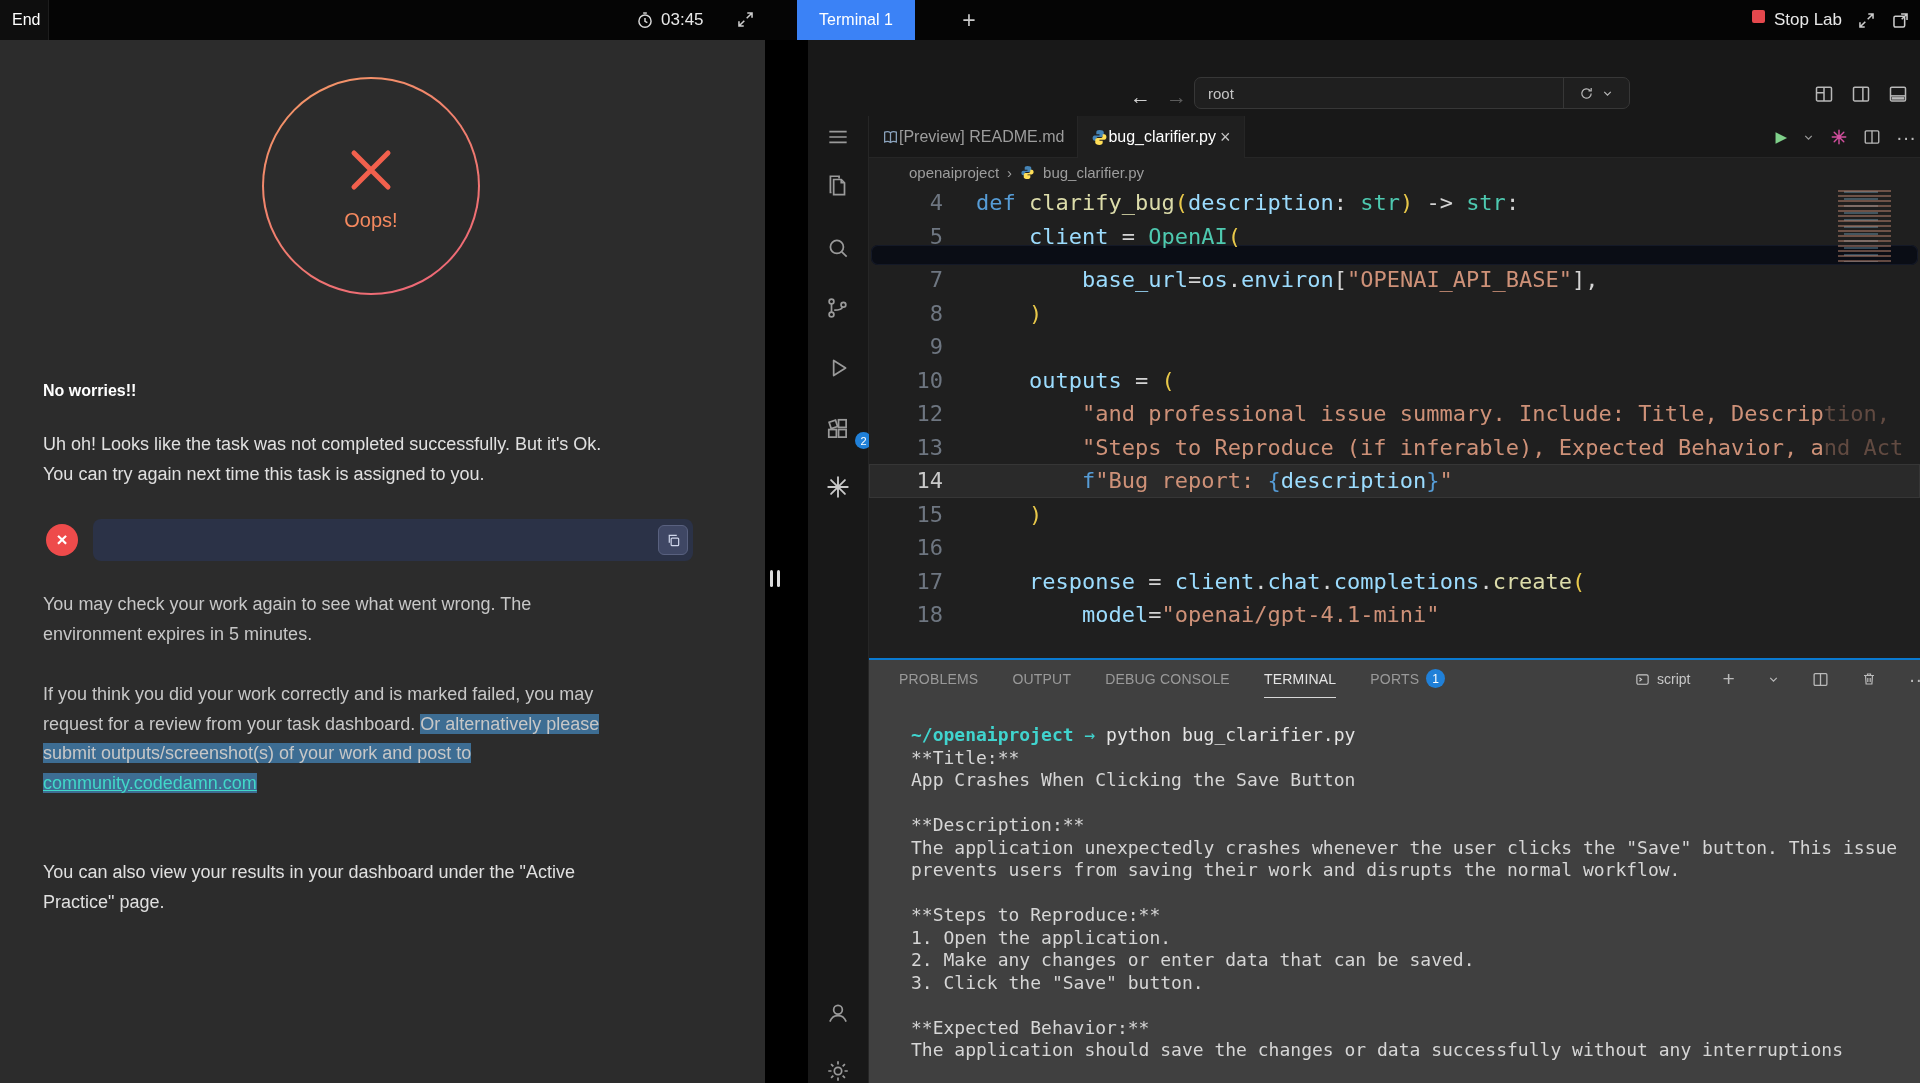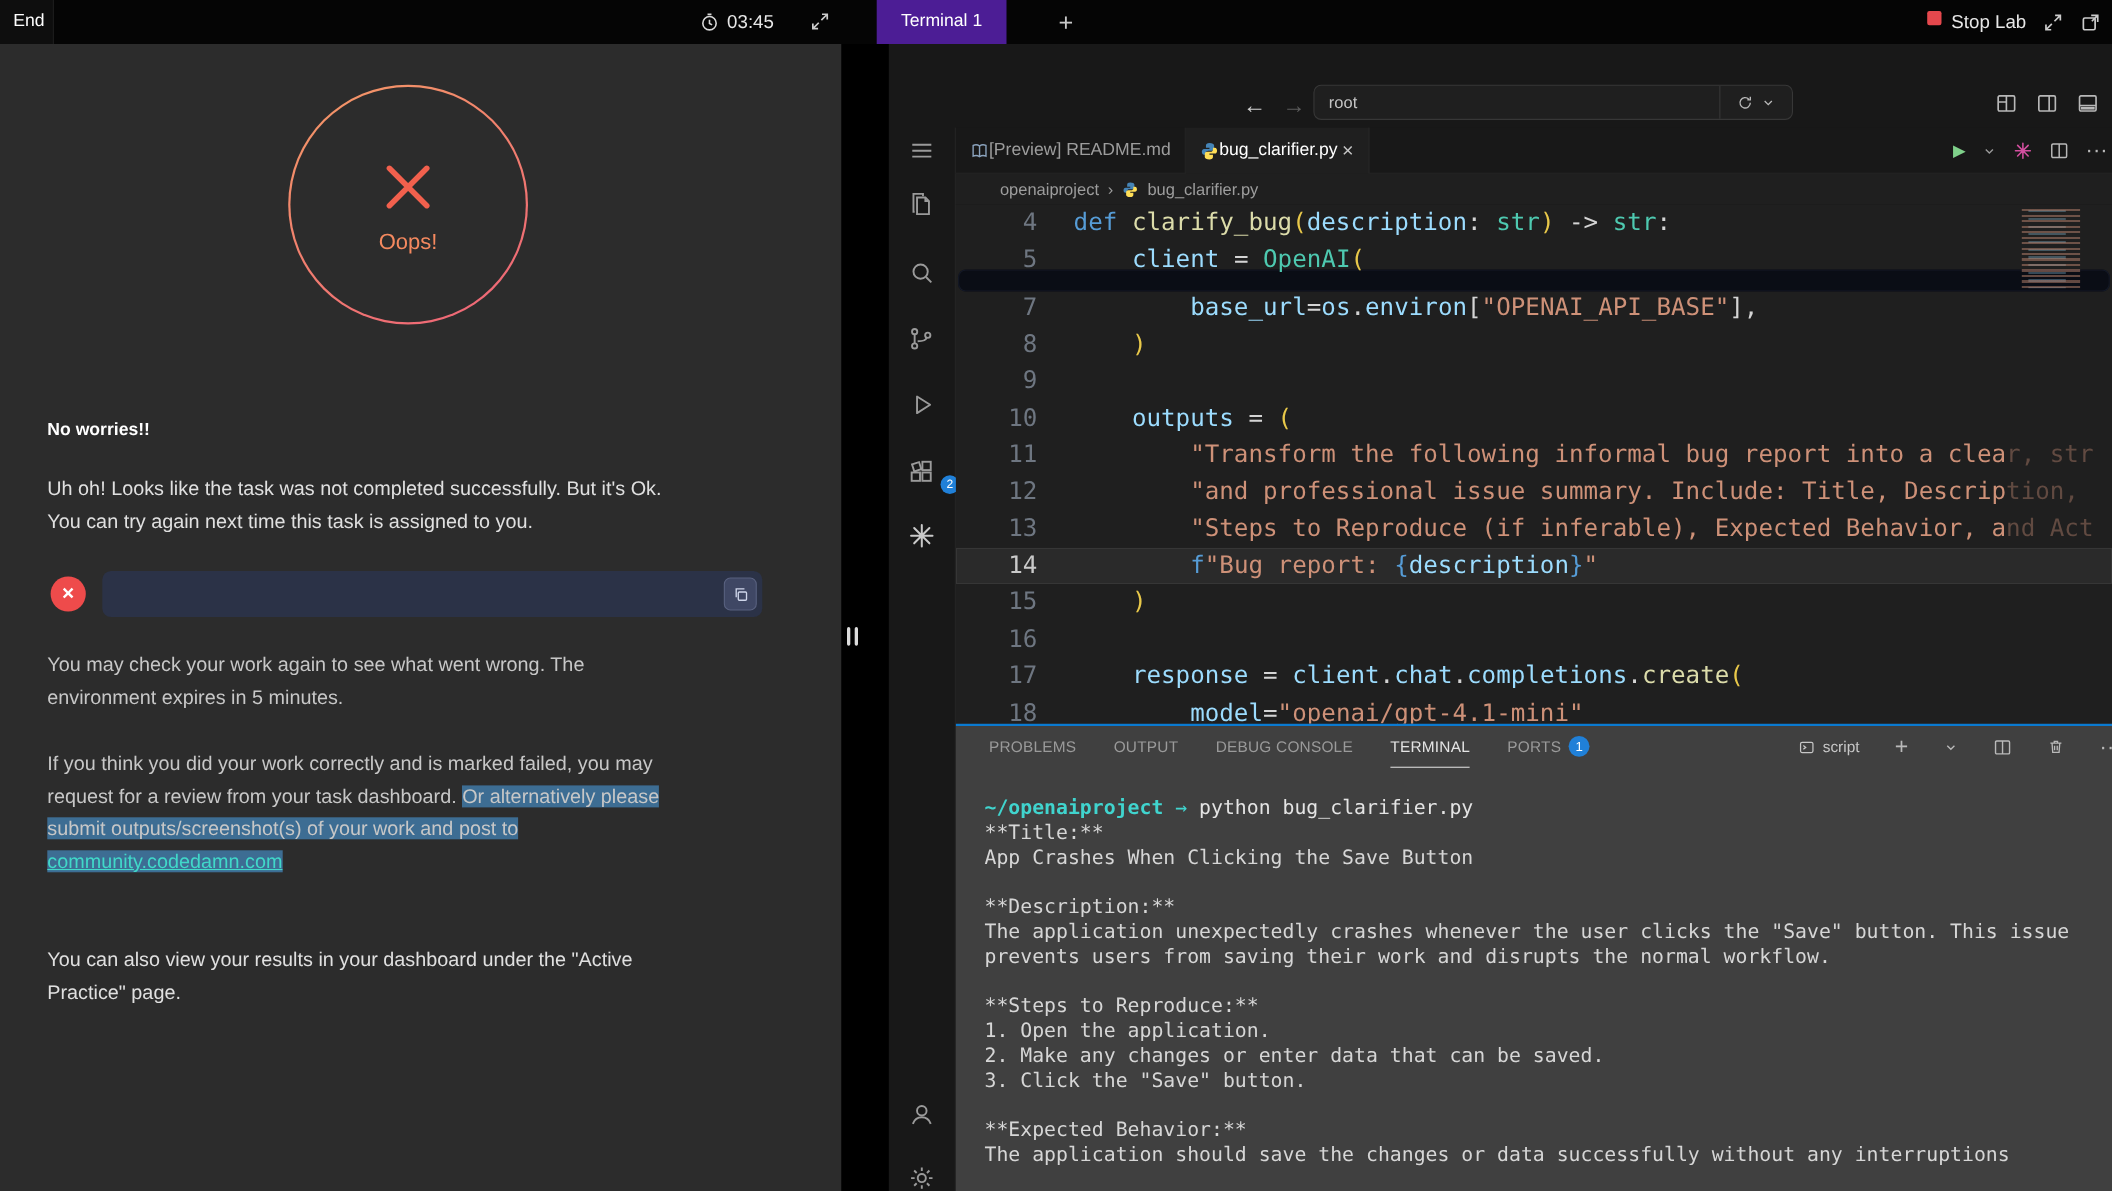--- a/index.html
+++ b/index.html
@@ -7,21 +7,21 @@
     font-family:"Liberation Sans","DejaVu Sans",sans-serif;}
   .mono{font-family:"DejaVu Sans Mono",monospace;}
 
   
   .window-bar{position:absolute;left:0;top:0;width:1920px;height:40px;background:#050505;}
   .end-tab{position:absolute;left:0;top:0;width:49px;height:40px;background:#0e0e0e;
     border-right:1px solid #1d1d1d;color:#fff;font-size:16px;display:flex;align-items:center;padding-left:12px;}
   .timer{position:absolute;left:636px;top:0;height:40px;display:flex;align-items:center;gap:7px;color:#e8e8e8;font-size:17px;}
   .iconbtn{display:inline-flex;align-items:flex-start;justify-content:center;background:none;border:none;cursor:pointer;padding:0;}
   .lp-expand{position:absolute;left:736px;top:10px;}
-  .term-tab{position:absolute;left:797px;top:0;width:118px;height:40px;background:#4c1d95;color:#fff;
+  .term-tab{position:absolute;left:797px;top:0;width:118px;height:40px;background:#3b82f6;color:#fff;
     font-size:16px;display:flex;align-items:center;justify-content:center;}
   .term-plus{position:absolute;left:952px;top:0;height:40px;width:34px;color:#c9c9c9;font-size:23px;
     display:flex;align-items:center;justify-content:center;}
   .right-group{position:absolute;right:10px;top:0;height:40px;display:flex;align-items:center;gap:15px;color:#e8e8e8;font-size:17px;}
   .stop-square{width:13px;height:13px;background:#e5484d;border-radius:2px;display:inline-block;}
 
   
   .left-panel{position:absolute;left:0;top:40px;width:765px;height:1043px;background:#2c2c2c;color:#dedede;}
   .circle-ring{position:absolute;left:262px;top:37px;width:218px;height:218px;border-radius:50%;
     padding:2px;background:linear-gradient(150deg,#f49a66,#ee6278);}
@@ -94,21 +94,21 @@
     padding-left:30px;font-size:14px;color:#9a9a9a;}
   .ptab{display:flex;align-items:center;gap:7px;border-bottom:1px solid transparent;letter-spacing:.2px;}
   .ptab.active{color:#e4e4e4;border-bottom-color:#d7d7d7;}
   .pbadge{width:19px;height:19px;border-radius:50%;background:#2080d8;color:#fff;font-size:12px;
     display:inline-flex;align-items:center;justify-content:center;}
   .panel-actions{position:absolute;left:766px;top:0;height:38px;display:flex;align-items:center;gap:32px;color:#bdbdbd;}
   .script-group{display:flex;align-items:center;gap:7px;font-size:14px;color:#c7c7c7;}
   .pa-glyph{font-size:20px;color:#b9b9b9;line-height:20px;}
   .terminal{position:absolute;left:0;top:40px;right:0;bottom:0;padding:24px 0 0 26px;
     font-family:"DejaVu Sans Mono",monospace;font-size:18px;line-height:22.5px;color:#d6d6d6;white-space:pre;overflow:hidden;}
-  .t-line{min-height:22.5px;}
+  .t-line{min-height:22.5px;margin-left:16px;}
   .t-path{color:#40d4ce;font-weight:bold;}
   .t-arrow{color:#40d4ce;}
   .t-cmd{color:#e4e4e4;}
   .t-out{color:#d6d6d6;}
 
   svg{display:block;}
 </style>
 </head>
 <body>
 
@@ -355,21 +355,20 @@
 
     <div class="editor">
       <div id="code-lines">
           <div class="code-row"><span class="ln">4</span><span class="code"><span class="tk-kw">def </span><span class="tk-fn">clarify_bug</span><span class="tk-br">(</span><span class="tk-var">description</span><span class="tk-pn">: </span><span class="tk-cls">str</span><span class="tk-br">)</span><span class="tk-pn"> -&gt; </span><span class="tk-cls">str</span><span class="tk-pn">:</span></span></div>
           <div class="code-row"><span class="ln">5</span><span class="code"><span class="tk-pn">    </span><span class="tk-var">client</span><span class="tk-pn"> = </span><span class="tk-cls">OpenAI</span><span class="tk-br">(</span></span></div>
           <div class="redact"></div>
           <div class="code-row"><span class="ln">7</span><span class="code"><span class="tk-pn">        </span><span class="tk-var">base_url</span><span class="tk-pn">=</span><span class="tk-var">os</span><span class="tk-pn">.</span><span class="tk-var">environ</span><span class="tk-pn">[</span><span class="tk-str">"OPENAI_API_BASE"</span><span class="tk-pn">],</span></span></div>
           <div class="code-row"><span class="ln">8</span><span class="code"><span class="tk-pn">    </span><span class="tk-br">)</span></span></div>
           <div class="code-row"><span class="ln">9</span><span class="code"></span></div>
           <div class="code-row"><span class="ln">10</span><span class="code"><span class="tk-pn">    </span><span class="tk-var">outputs</span><span class="tk-pn"> = </span><span class="tk-br">(</span></span></div>
-          <div class="code-row"><span class="ln">11</span><span class="code"><span class="tk-pn">        </span><span class="tk-str">"Transform the following informal bug report into a clea</span><span class="tk-dim">r, str</span></span></div>
           <div class="code-row"><span class="ln">12</span><span class="code"><span class="tk-pn">        </span><span class="tk-str">"and professional issue summary. Include: Title, Descrip</span><span class="tk-dim">tion,</span></span></div>
           <div class="code-row"><span class="ln">13</span><span class="code"><span class="tk-pn">        </span><span class="tk-str">"Steps to Reproduce (if inferable), Expected Behavior, a</span><span class="tk-dim">nd Act</span></span></div>
           <div class="code-row active"><span class="ln">14</span><span class="code"><span class="tk-pn">        </span><span class="tk-kw">f</span><span class="tk-str">"Bug report: </span><span class="tk-brc">{</span><span class="tk-var">description</span><span class="tk-brc">}</span><span class="tk-str">"</span></span></div>
           <div class="code-row"><span class="ln">15</span><span class="code"><span class="tk-pn">    </span><span class="tk-br">)</span></span></div>
           <div class="code-row"><span class="ln">16</span><span class="code"></span></div>
           <div class="code-row"><span class="ln">17</span><span class="code"><span class="tk-pn">    </span><span class="tk-var">response</span><span class="tk-pn"> = </span><span class="tk-var">client</span><span class="tk-pn">.</span><span class="tk-var">chat</span><span class="tk-pn">.</span><span class="tk-var">completions</span><span class="tk-pn">.</span><span class="tk-fn">create</span><span class="tk-br">(</span></span></div>
           <div class="code-row"><span class="ln">18</span><span class="code"><span class="tk-pn">        </span><span class="tk-var">model</span><span class="tk-pn">=</span><span class="tk-str">"openai/gpt-4.1-mini"</span></span></div>
         </div>
       <div class="minimap"></div>
     </div>

